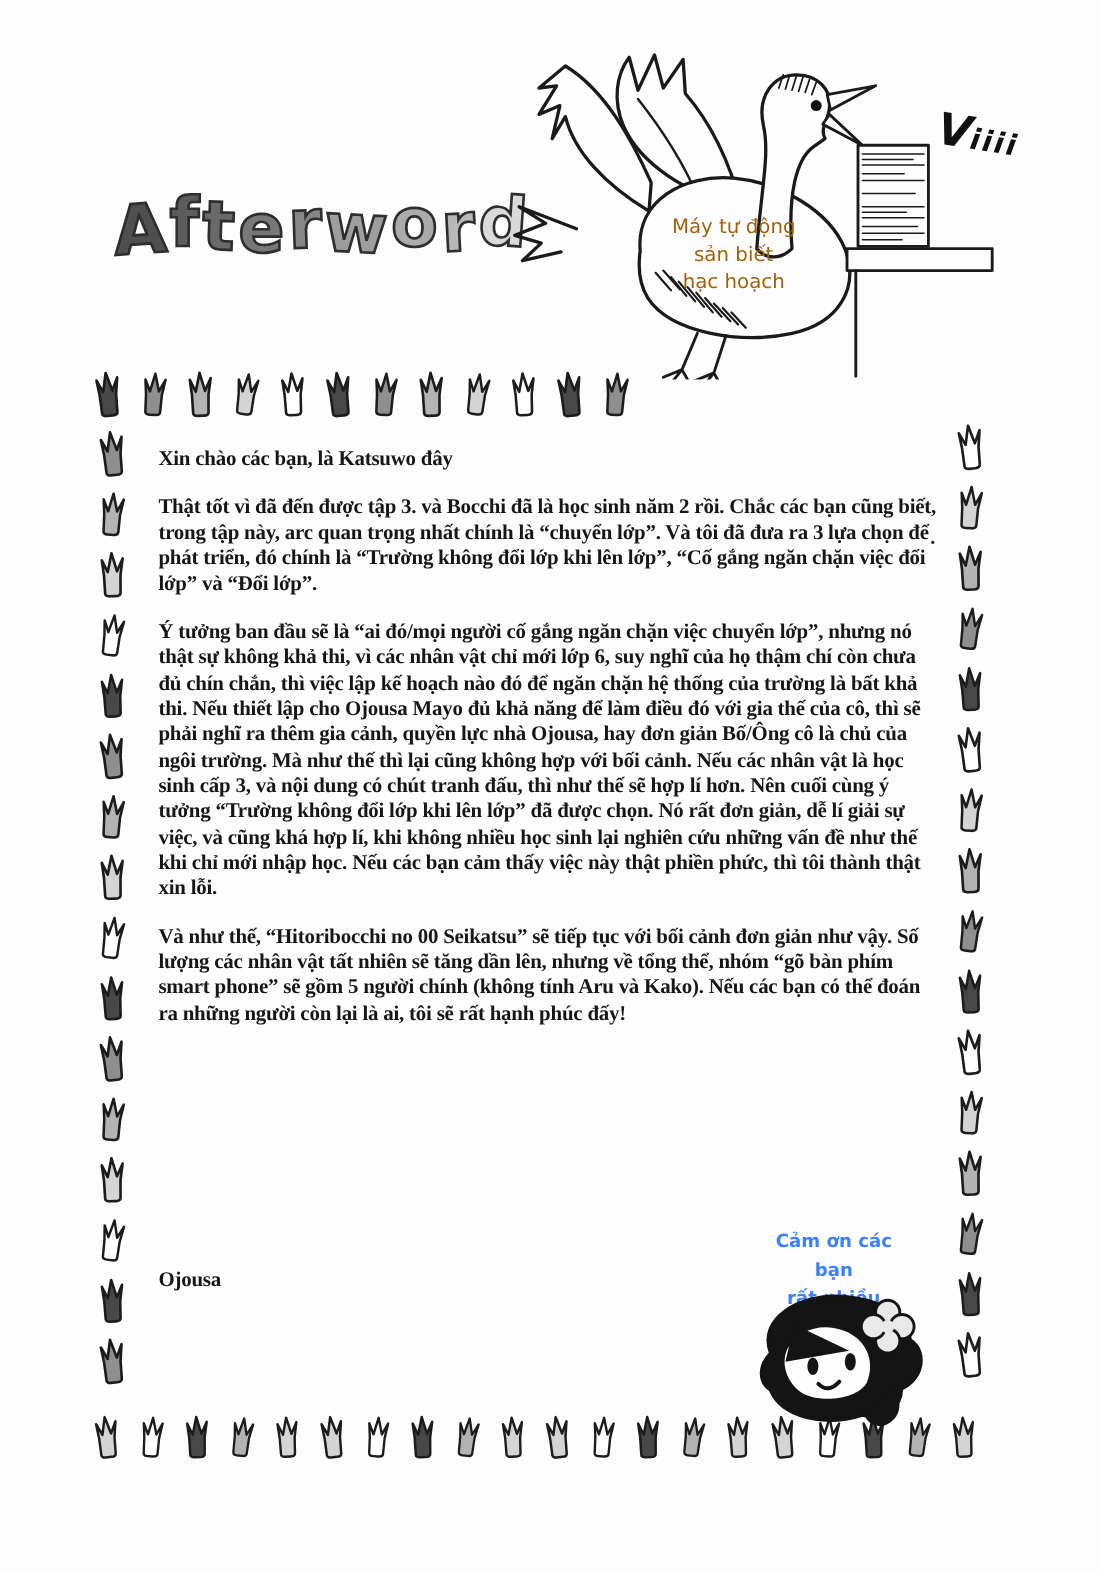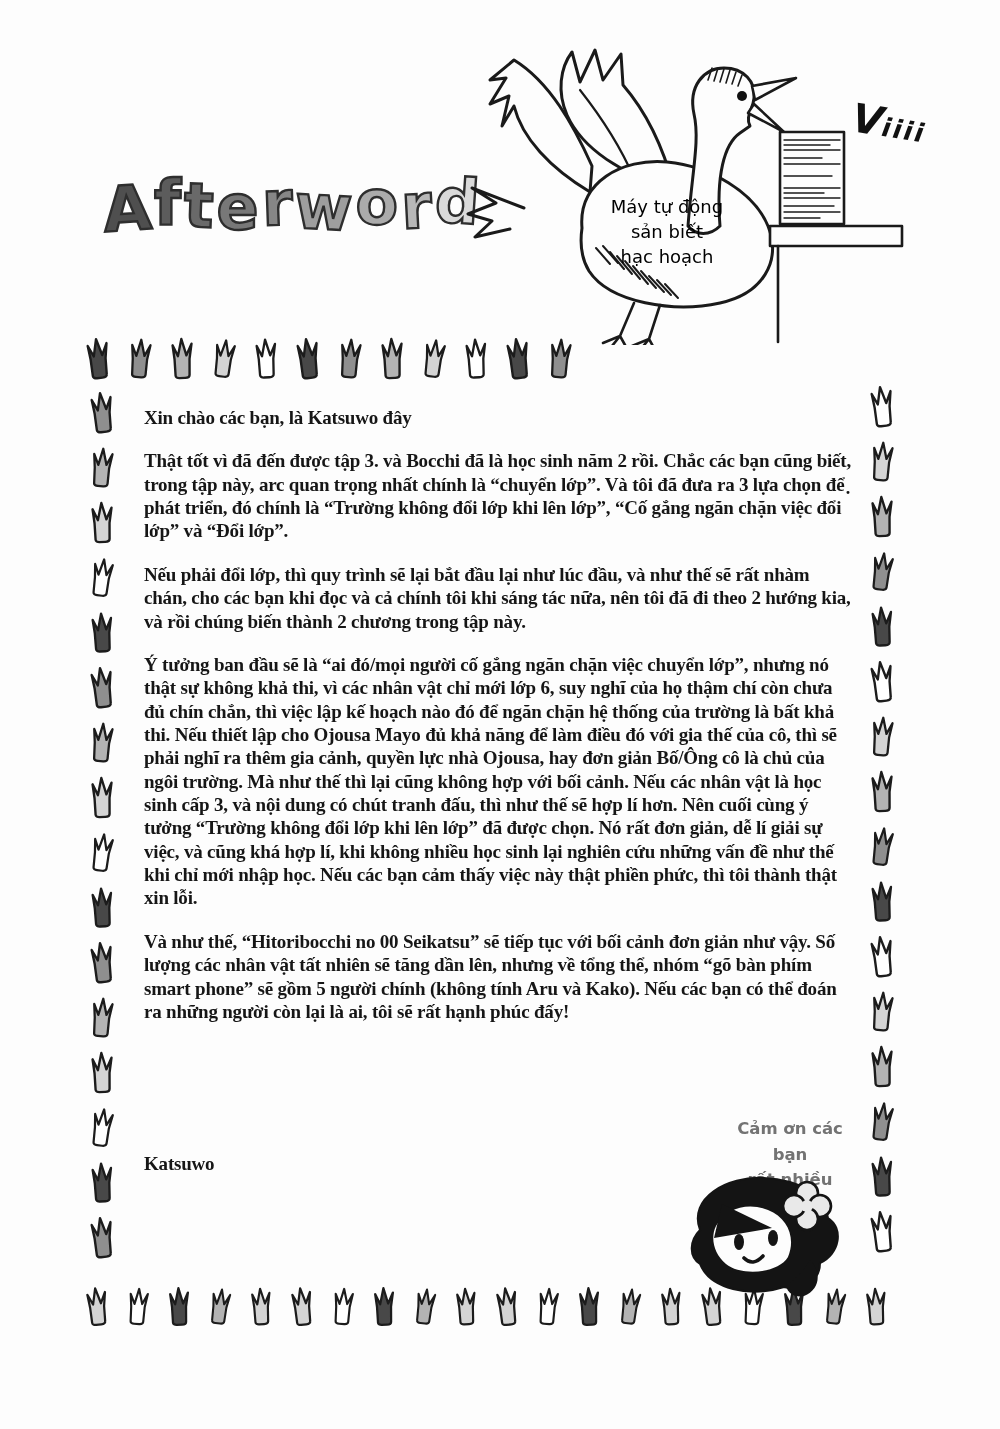--- a/index.html
+++ b/index.html
@@ -42,43 +42,43 @@
   }
   .sfx .v{font-size:40px;}
   .sfx .iii{font-size:26px;letter-spacing:2px;}
 
   
   .bird-wrap{position:absolute;left:462px;top:40px;width:540px;height:305px;}
   .crane-label{
     position:absolute;left:586px;top:194px;width:162px;
     text-align:center;
     font-family:"DejaVu Sans",sans-serif;
-    font-size:18px;line-height:1.4;color:#000000;
+    font-size:18px;line-height:1.4;color:#a16207;
   }
 
   
   .letter-body{
     position:absolute;left:144px;top:406px;width:708px;
     font-size:19px;font-weight:700;line-height:1.23;
     letter-spacing:-0.2px;
   }
   .letter-body p{margin:0 0 20px 0;}
   .signature{margin-top:6px;font-size:19px;font-weight:700;}
 
   .margin-dot{
     position:absolute;left:845px;top:483px;
     font-size:18px;font-weight:700;color:#111;
   }
 
   
   .thanks{
-    position:absolute;left:720px;top:1116px;width:140px;
+    position:absolute;left:688px;top:1116px;width:140px;
     text-align:center;
     font-family:"DejaVu Sans",sans-serif;
-    font-size:16.5px;font-weight:600;line-height:1.55;color:#737373;
+    font-size:16.5px;font-weight:600;line-height:1.55;color:#3b82f6;
   }
   .girl-wrap{position:absolute;left:672px;top:1168px;width:175px;height:130px;}
 
   
   .decor{position:absolute;display:flex;}
   .decor-row{flex-direction:row;}
   .decor-col{flex-direction:column;}
   .decor-top{left:82px;top:336px;gap:10px;}
   .decor-bottom{left:82px;top:1284px;gap:11px;}
   .decor-left{left:86px;top:390px;gap:11px;}
@@ -383,26 +383,25 @@
       </svg>
       <svg class="tulip" viewBox="0 0 32 44" style="color: rgb(212, 212, 212);">
         <use href="#tulip-shape"></use>
       </svg>
     </div>
 
   <div class="letter-body">
 
   <p>Xin chào các bạn, là Katsuwo đây</p>
       <p>Thật tốt vì đã đến được tập 3. và Bocchi đã là học sinh năm 2 rồi. Chắc các bạn cũng biết, trong tập này, arc quan trọng nhất chính là “chuyển lớp”. Và tôi đã đưa ra 3 lựa chọn để phát triển, đó chính là “Trường không đổi lớp khi lên lớp”, “Cố gắng ngăn chặn việc đổi lớp” và “Đổi lớp”.</p>
-      <p>Nếu phải đổi lớp, thì quy trình sẽ lại bắt đầu lại như lúc đầu, và như thế sẽ rất nhàm chán, cho các bạn khi đọc và cả chính tôi khi sáng tác nữa, nên tôi đã đi theo 2 hướng kia, và rồi chúng biến thành 2 chương trong tập này.</p>
       <p>Ý tưởng ban đầu sẽ là “ai đó/mọi người cố gắng ngăn chặn việc chuyển lớp”, nhưng nó thật sự không khả thi, vì các nhân vật chỉ mới lớp 6, suy nghĩ của họ thậm chí còn chưa đủ chín chắn, thì việc lập kế hoạch nào đó để ngăn chặn hệ thống của trường là bất khả thi. Nếu thiết lập cho Ojousa Mayo đủ khả năng để làm điều đó với gia thế của cô, thì sẽ phải nghĩ ra thêm gia cảnh, quyền lực nhà Ojousa, hay đơn giản Bố/Ông cô là chủ của ngôi trường. Mà như thế thì lại cũng không hợp với bối cảnh. Nếu các nhân vật là học sinh cấp 3, và nội dung có chút tranh đấu, thì như thế sẽ hợp lí hơn. Nên cuối cùng ý tưởng “Trường không đổi lớp khi lên lớp” đã được chọn. Nó rất đơn giản, dễ lí giải sự việc, và cũng khá hợp lí, khi không nhiều học sinh lại nghiên cứu những vấn đề như thế khi chỉ mới nhập học. Nếu các bạn cảm thấy việc này thật phiền phức, thì tôi thành thật xin lỗi.</p>
       <p>Và như thế, “Hitoribocchi no 00 Seikatsu” sẽ tiếp tục với bối cảnh đơn giản như vậy. Số lượng các nhân vật tất nhiên sẽ tăng dần lên, nhưng về tổng thể, nhóm “gõ bàn phím smart phone” sẽ gồm 5 người chính (không tính Aru và Kako). Nếu các bạn có thể đoán ra những người còn lại là ai, tôi sẽ rất hạnh phúc đấy!</p>
     </div>
   <div class="letter-body" style="top:1146px;">
-    <div class="signature">Katsuwo</div>
+    <div class="signature">Ojousa</div>
   </div>
 
   <span class="margin-dot">·</span>
 
   <div class="thanks">
     <div>Cảm ơn các bạn</div>
     <div>rất nhiều</div>
   </div>
 
   <div class="girl-wrap">

